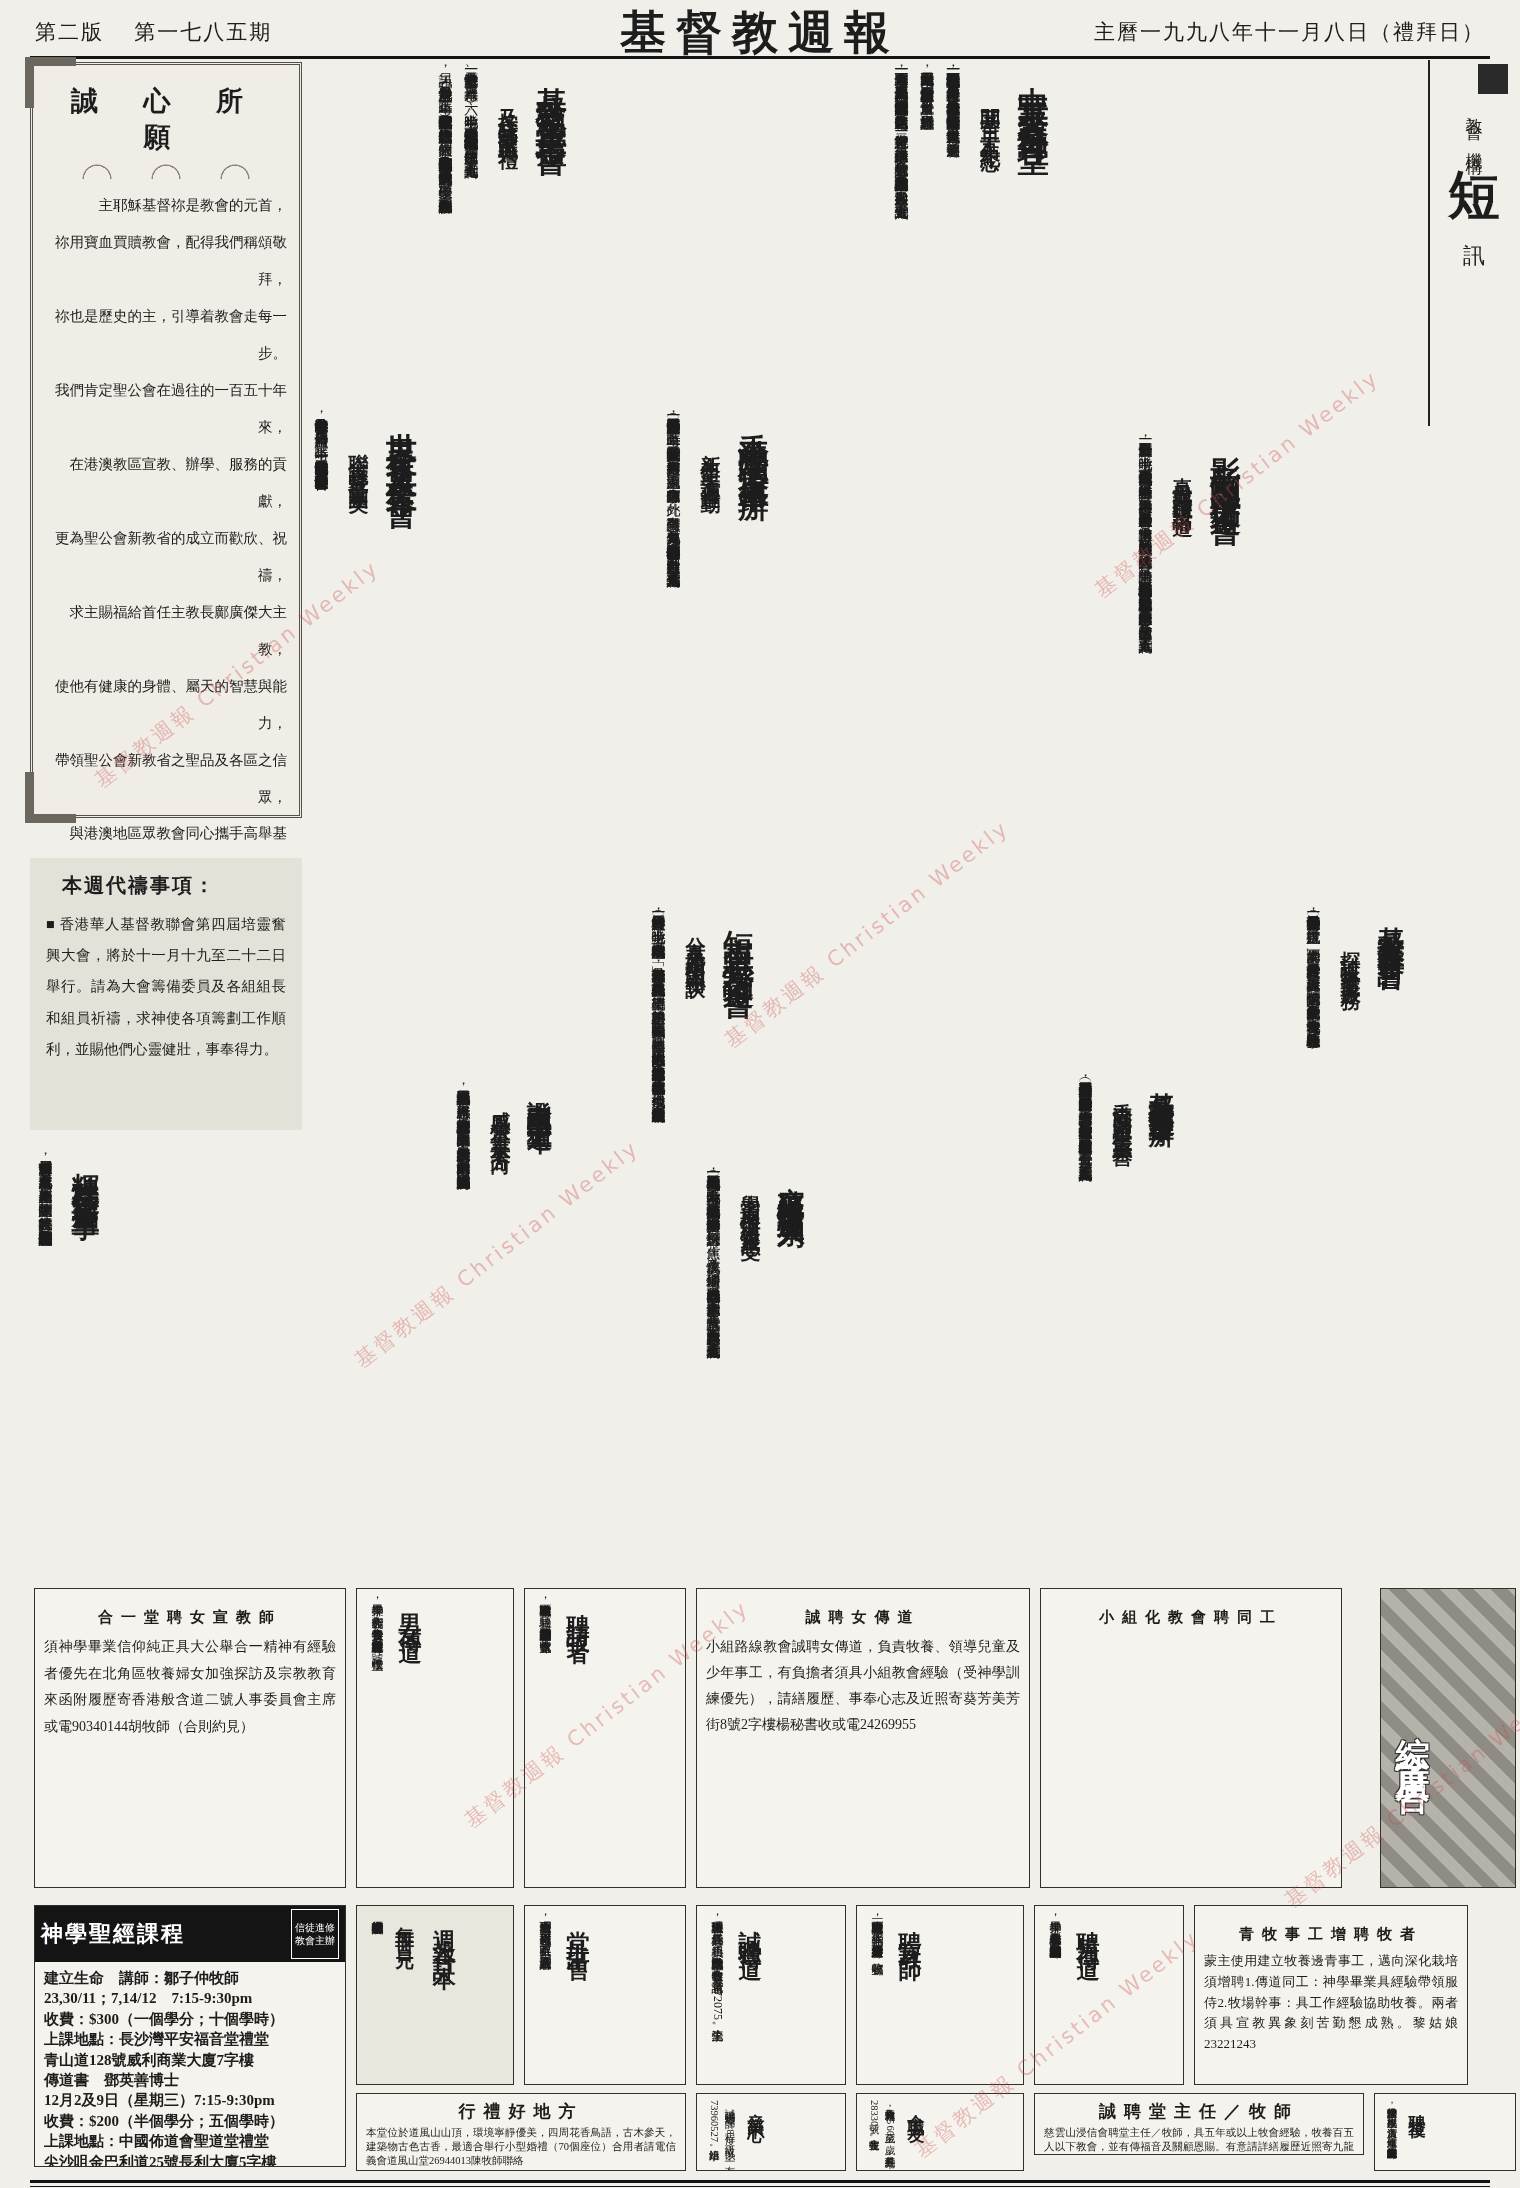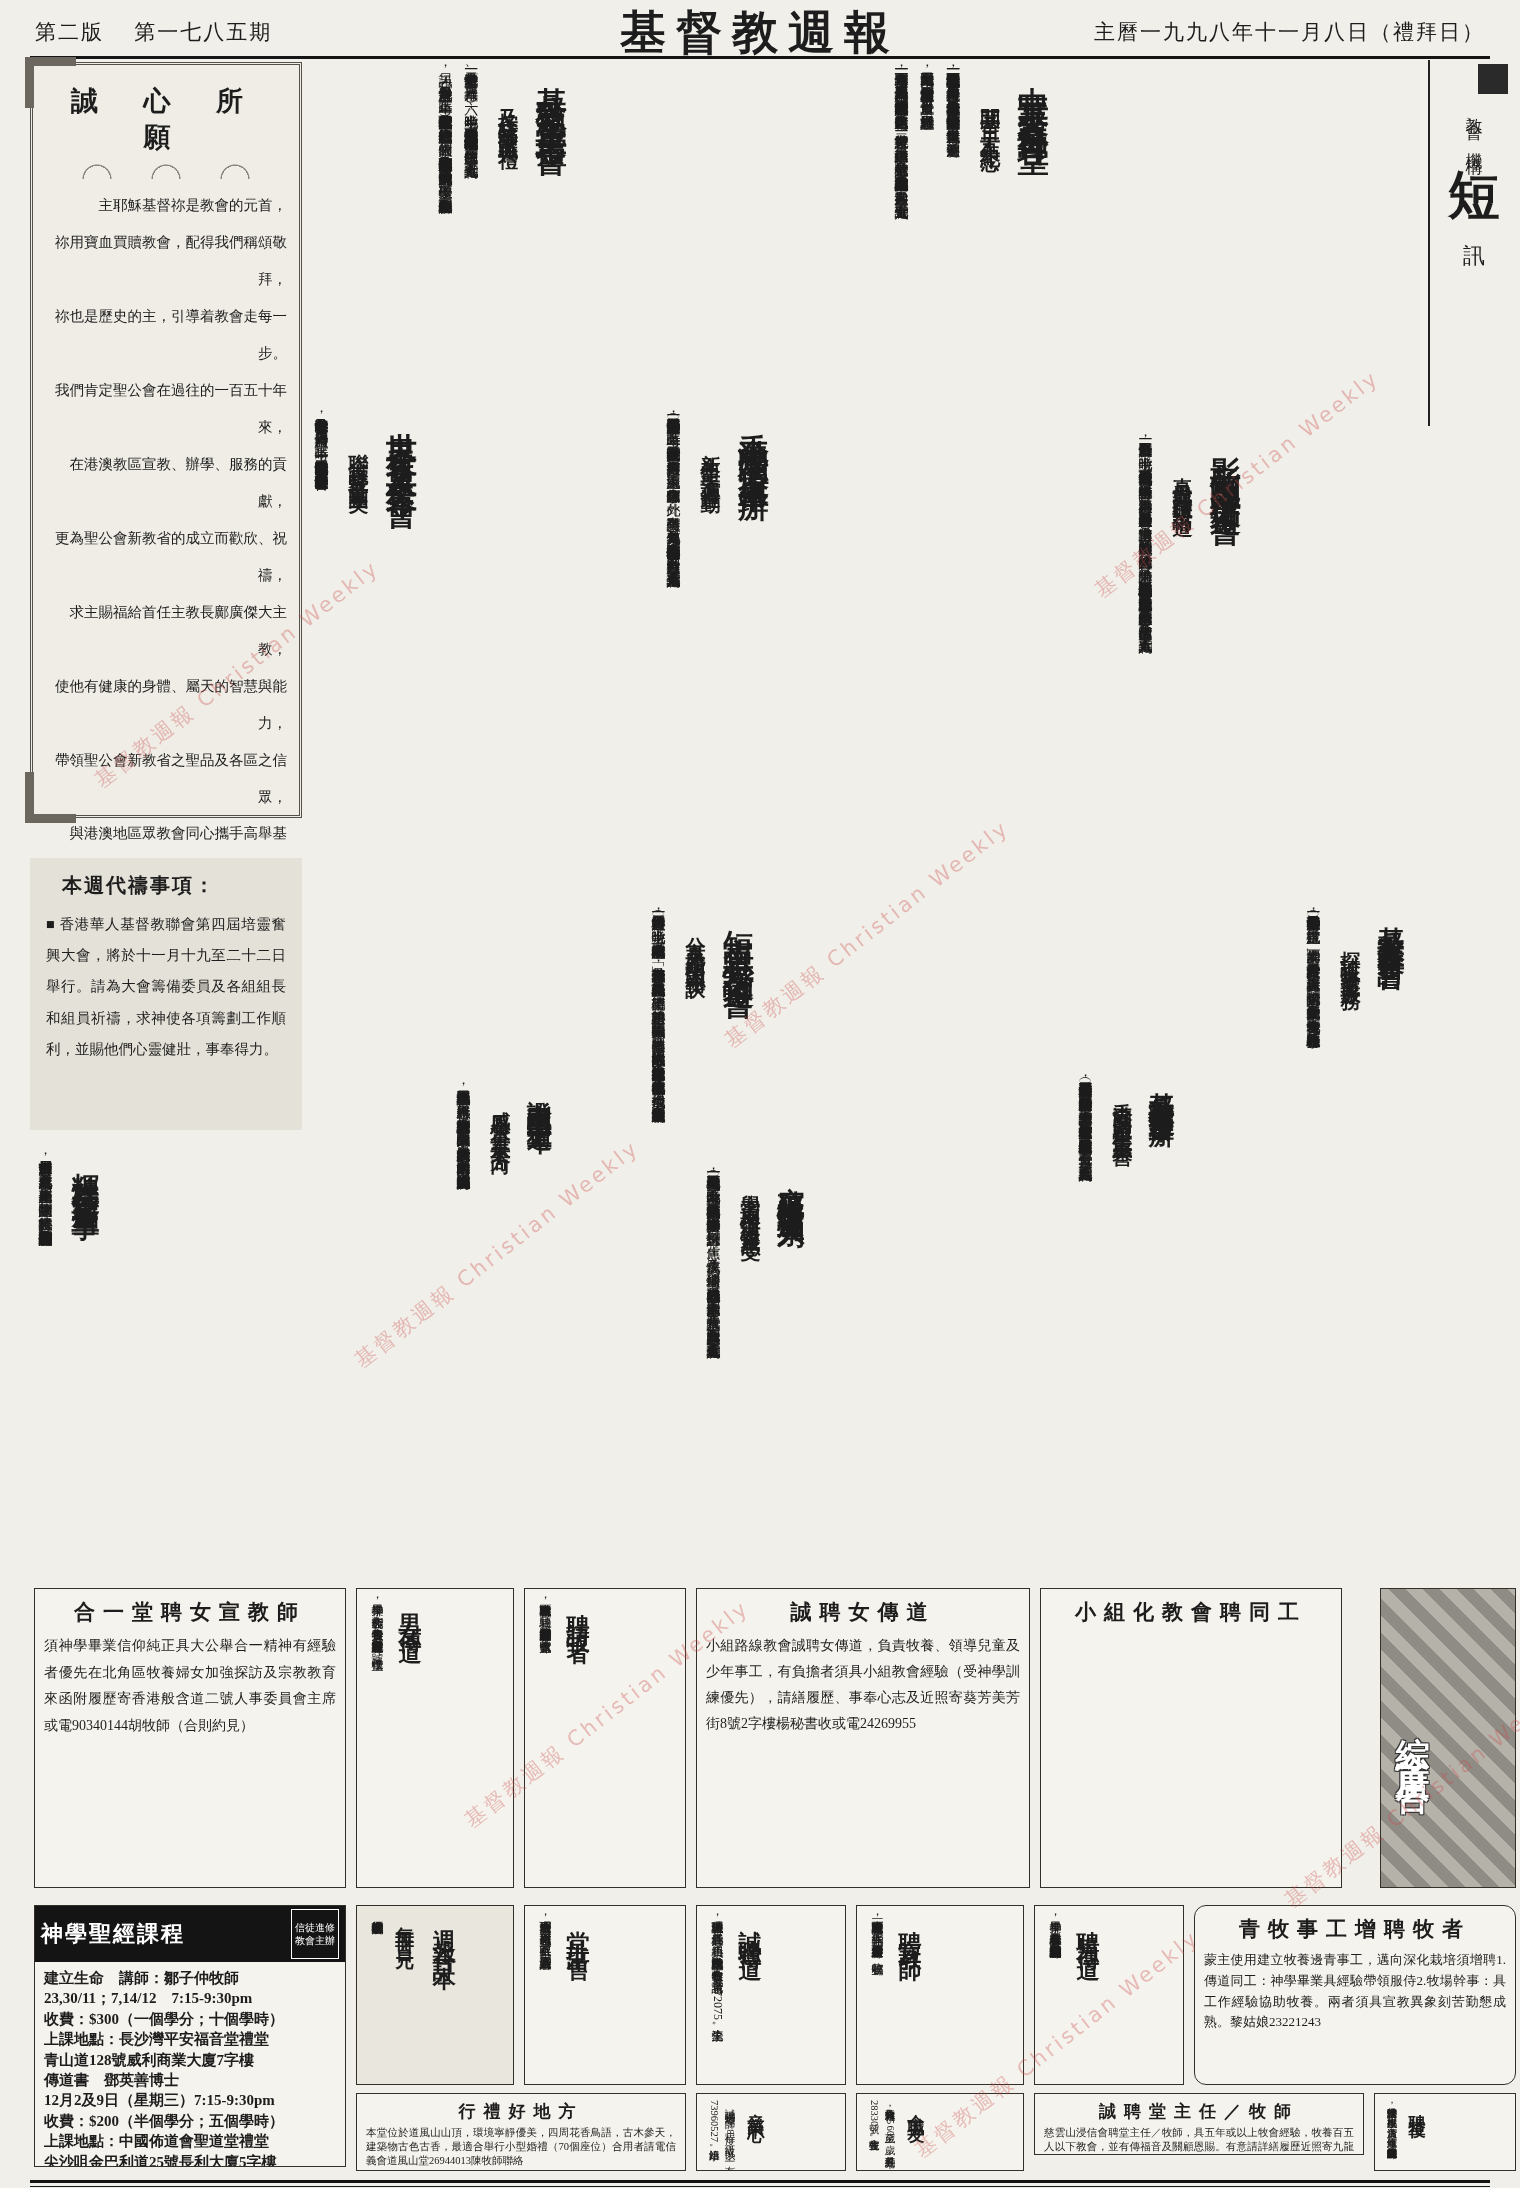--- a/index.html
+++ b/index.html
@@ -36,21 +36,21 @@
   #pray-req p{font-size:14.5px;line-height:2.15;margin:0;text-align:justify;}
   
   #shortnews{position:absolute;left:1428px;top:60px;width:88px;height:362px;border-left:2px solid #222;
              display:flex;flex-direction:column;align-items:center;gap:10px;padding-top:4px;}
   #shortnews .sq{width:30px;height:30px;background:#2a2a2a;align-self:flex-end;margin-right:10px;}
   #shortnews .lbl{writing-mode:vertical-rl;font-size:17px;letter-spacing:6px;}
   #shortnews .big{font-size:52px;font-weight:bold;font-family:"DejaVu Serif",serif;}
   #shortnews .sm{font-size:22px;}
   
   .adbox{position:absolute;border:1px solid #33302a;background:#f5f3ed;padding:6px 9px;box-sizing:border-box;overflow:hidden;}
-  .adbox h4{text-align:center;font-size:21px;font-weight:bold;letter-spacing:8px;margin:3px 0 7px;
+  .adbox h4{text-align:center;font-size:15px;font-weight:bold;letter-spacing:8px;margin:13px 0 7px;
             font-family:"DejaVu Sans",sans-serif;}
   .adbox p{font-size:12.5px;line-height:1.55;margin:0;text-align:justify;}
   .adv .vflow h4{font-size:23px;font-weight:bold;letter-spacing:9px;margin:0 0 0 8px;text-align:left;}
   .adv .vflow p{font-size:12px;line-height:1.8;}
   #ad-mixed{background:repeating-linear-gradient(45deg,#8f8c85 0 12px,#b5b2aa 12px 24px);}
   #ad-mixed .vflow{display:flex;align-items:center;justify-content:center;}
   #ad-mixed h4{color:#fff;font-size:34px;letter-spacing:14px;margin:0;
                text-shadow:1px 1px 0 #333,-1px -1px 0 #333,1px -1px 0 #333,-1px 1px 0 #333;}
   #seminary .head{display:flex;justify-content:space-between;align-items:center;background:#141414;
                   color:#fff;padding:3px 6px;margin:-6px -9px 6px;}
@@ -272,21 +272,21 @@
       <h4>聘宣教師</h4>
       <p>石塘咀百人教會誠聘宣教師一名，能獨立工作，請繕畢業履歷寄香港皇后大道西427號郵箱收。</p>
     </div>
   </div>
   <div class="adbox adv" style="left:1034px;top:1905px;width:150px;height:180px;">
     <div class="vflow">
       <h4>聘男傳道</h4>
       <p>神學畢業，具發展及牧養青少年事工心志，請繕履歷及近照寄九龍城福佬村道潮語浸信會洪牧師收。</p>
     </div>
   </div>
-  <div class="adbox" style="left:1194px;top:1905px;width:322px;height:180px;border-radius:12px;">
+  <div class="adbox" style="left:1194px;top:1905px;width:274px;height:180px;">
     <h4>青牧事工增聘牧者</h4>
     <p style="font-size:13px;line-height:1.6;">蒙主使用建立牧養邊青事工，邁向深化栽培須增聘1.傳道同工：神學畢業具經驗帶領服侍2.牧場幹事：具工作經驗協助牧養。兩者須具宣教異象刻苦勤懇成熟。黎姑娘23221243</p>
   </div>
 
   <div class="adbox" style="left:356px;top:2093px;width:330px;height:78px;">
     <h4 style="font-size:17px;margin:0 0 3px;">行禮好地方</h4>
     <p style="font-size:10.5px;line-height:1.35;">本堂位於道風山山頂，環境寧靜優美，四周花香鳥語，古木參天，建築物古色古香，最適合舉行小型婚禮（70個座位）合用者請電信義會道風山堂26944013陳牧師聯絡</p>
   </div>
   <div class="adbox adv" style="left:696px;top:2093px;width:150px;height:78px;">
     <div class="vflow">

